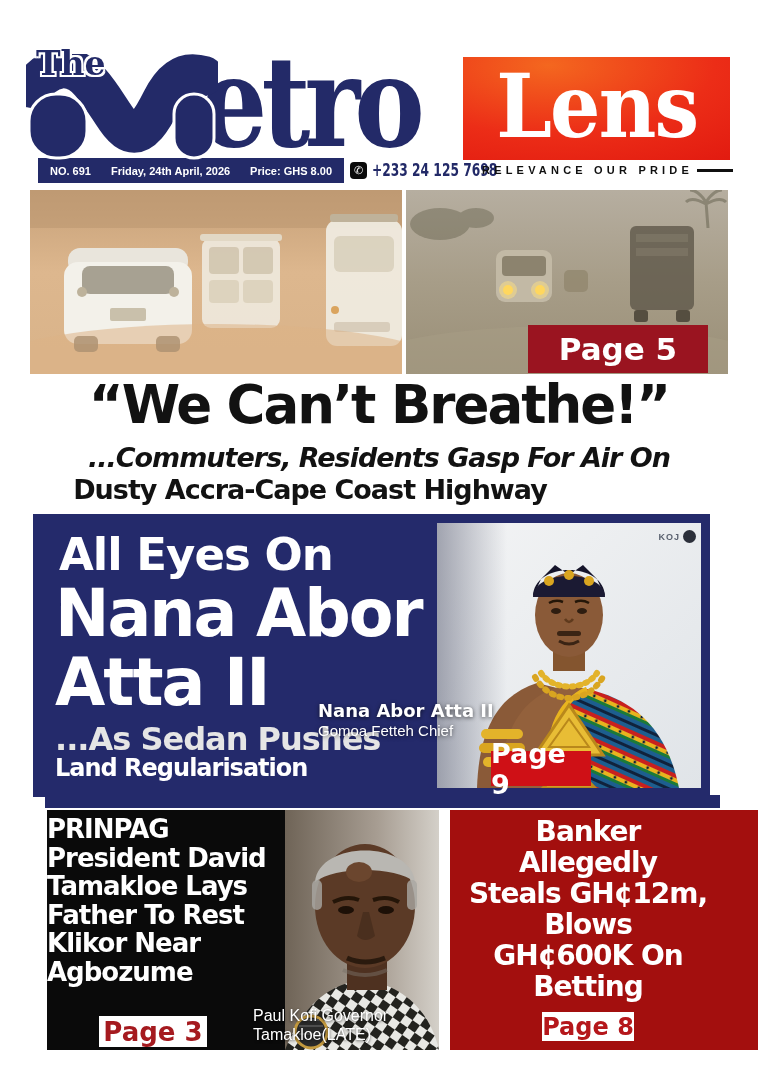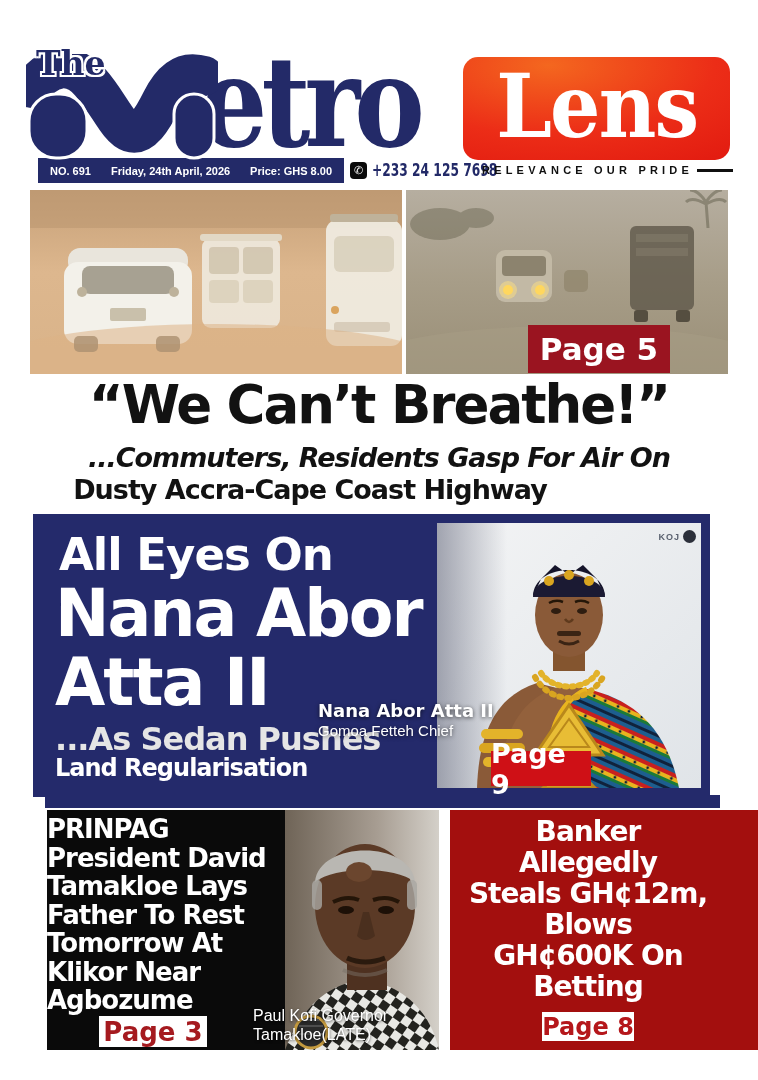--- a/index.html
+++ b/index.html
@@ -9,39 +9,39 @@
 
   
   .the-word{left:36px;top:44px;font-family:"DejaVu Serif",serif;font-weight:bold;font-size:33px;
     color:#232a68;z-index:5;
     text-shadow:-2px 0 #fff,2px 0 #fff,0 -2px #fff,0 2px #fff,-2px -2px #fff,2px 2px #fff,-2px 2px #fff,2px -2px #fff;}
   .m-logo{left:26px;top:54px;z-index:2;}
   .etro{left:200px;top:42px;font-family:"DejaVu Serif",serif;font-weight:bold;font-size:126px;
     line-height:120px;color:#232a68;letter-spacing:-7px;transform:scaleX(.84);transform-origin:left top;z-index:1;}
   .lens-box{left:463px;top:57px;width:267px;height:103px;
     background:radial-gradient(130% 140% at 32% 8%,#f4671f 0%,#ec2d17 48%,#dd120d 100%);
-    display:flex;align-items:center;justify-content:center;z-index:3;border-radius:15px;}
+    display:flex;align-items:center;justify-content:center;z-index:3;}
   .lens-text{font-family:"DejaVu Serif",serif;font-weight:bold;font-size:88px;color:#ffffff;
     letter-spacing:-2px;transform:scaleX(.9);line-height:88px;margin-top:-6px;}
   .issue-bar{left:38px;top:158px;width:306px;height:25px;background:#232a68;color:#fff;
     display:flex;align-items:center;justify-content:space-between;padding:0 12px;box-sizing:border-box;
     font-weight:bold;font-size:11px;}
   .phone-wrap{left:350px;top:160px;display:flex;align-items:center;gap:5px;}
   .phone-icon{width:17px;height:17px;background:#0a0a0a;border-radius:4px;color:#fff;
     display:flex;align-items:center;justify-content:center;font-size:11px;line-height:11px;}
   .phone-number{font-family:"DejaVu Sans",sans-serif;font-weight:bold;font-size:17px;color:#232a68;
     transform:scaleX(.72);transform-origin:left center;white-space:nowrap;}
   .tagline{left:482px;top:164px;display:flex;align-items:center;color:#101010;
     font-weight:bold;font-size:11px;letter-spacing:4.2px;white-space:nowrap;}
   .tagline-dash{width:36px;height:3px;background:#101010;margin-left:4px;flex:none;}
 
   
   .photo-left{left:30px;top:190px;width:372px;height:184px;overflow:hidden;}
   .photo-right{left:406px;top:190px;width:322px;height:184px;overflow:hidden;}
-  .page5-badge{left:528px;top:325px;width:142px;height:48px;background:#9a1420;
+  .page5-badge{left:528px;top:325px;width:180px;height:48px;background:#9a1420;
     display:flex;align-items:center;justify-content:center;color:#fff;
     font-family:"DejaVu Sans",sans-serif;font-weight:bold;font-size:31px;z-index:4;}
 
   
   .headline{left:0;top:374px;width:758px;text-align:center;color:#121212;
     font-family:"DejaVu Sans",sans-serif;font-weight:bold;font-size:53px;letter-spacing:-2px;}
   .subhead1{left:0;top:442px;width:758px;text-align:center;color:#121212;
     font-family:"DejaVu Sans",sans-serif;font-weight:bold;font-size:27px;letter-spacing:-1px;font-style:italic;}
   .subhead2{left:0;top:474px;width:620px;text-align:center;color:#121212;
     font-family:"DejaVu Sans",sans-serif;font-weight:bold;font-size:27px;letter-spacing:-1px;}
@@ -334,21 +334,20 @@
 
         <circle cx="26" cy="222" r="16" fill="#2a2a2a" stroke="#c49a3f" stroke-width="3"></circle>
         <path d="M14 216 h24 M14 224 h24 M18 210 h16" stroke="#4d4d4d" stroke-width="2"></path>
       </svg>
     </div>
     <div class="sl-headline">
       <span>PRINPAG</span>
       <span>President David</span>
       <span>Tamakloe Lays</span>
       <span>Father To Rest</span>
-      <span>Tomorrow At</span>
       <span>Klikor Near</span>
       <span>Agbozume</span>
     </div>
     <div class="page3-badge">Page 3</div>
     <div class="sl-caption">
       <div>Paul Kofi Governor</div>
       <div>Tamakloe(LATE)</div>
     </div>
   </div>
 

